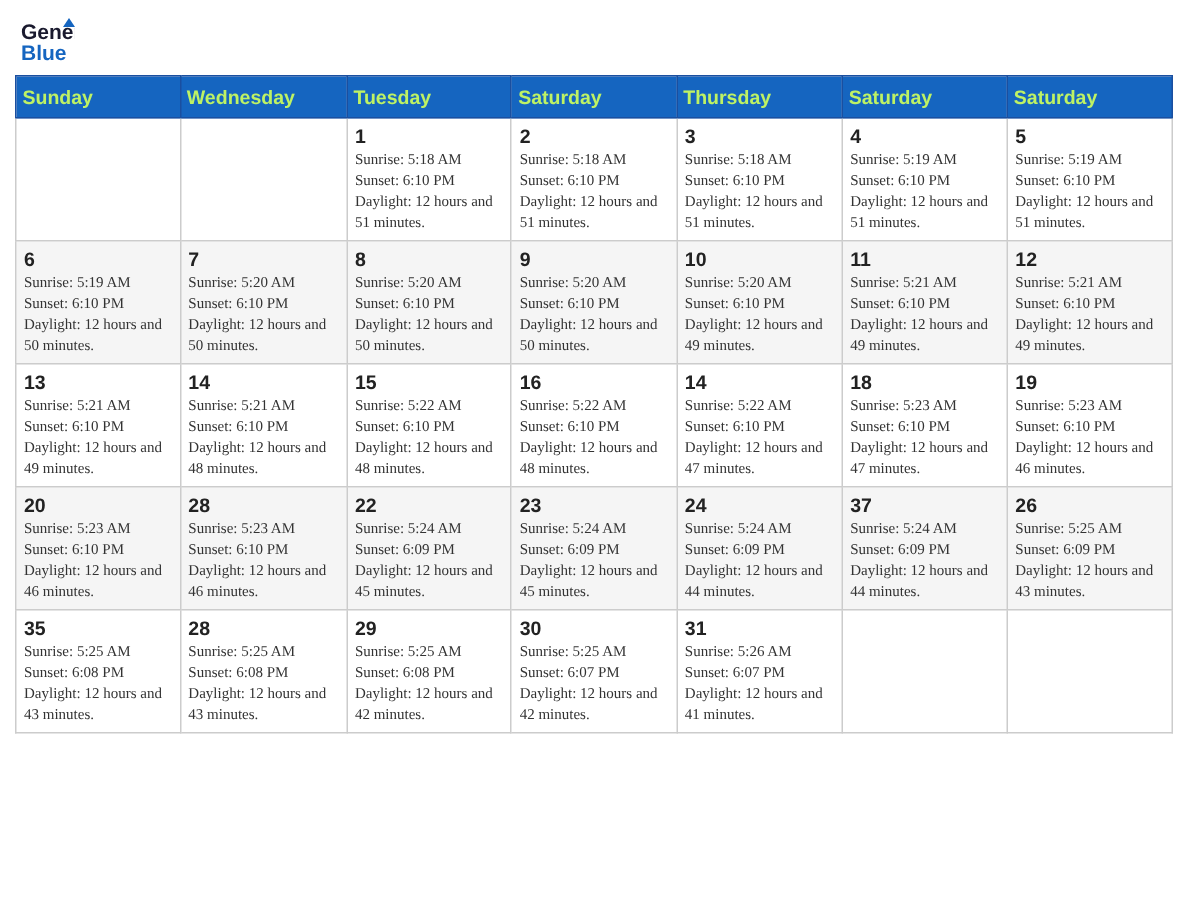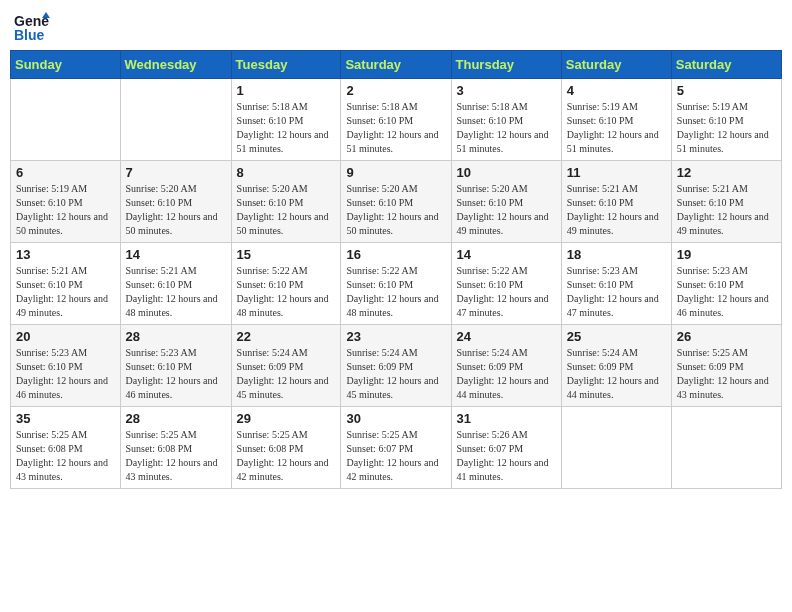--- a/index.html
+++ b/index.html
@@ -210,21 +210,21 @@
         </td>
         <td>
           <span class="day-num">23</span>
           <div class="day-info">Sunrise: 5:24 AM<br>Sunset: 6:09 PM<br>Daylight: 12 hours and 45 minutes.</div>
         </td>
         <td>
           <span class="day-num">24</span>
           <div class="day-info">Sunrise: 5:24 AM<br>Sunset: 6:09 PM<br>Daylight: 12 hours and 44 minutes.</div>
         </td>
         <td>
-          <span class="day-num">25</span>
+          <span class="day-num">37</span>
           <div class="day-info">Sunrise: 5:24 AM<br>Sunset: 6:09 PM<br>Daylight: 12 hours and 44 minutes.</div>
         </td>
         <td>
           <span class="day-num">26</span>
           <div class="day-info">Sunrise: 5:25 AM<br>Sunset: 6:09 PM<br>Daylight: 12 hours and 43 minutes.</div>
         </td>
       </tr>
       <tr>
         <td>
           <span class="day-num">35</span>

